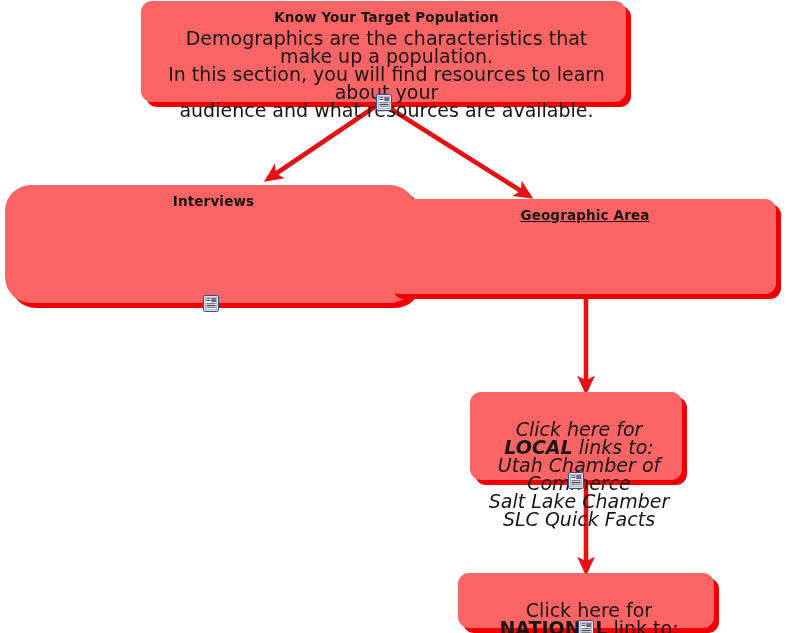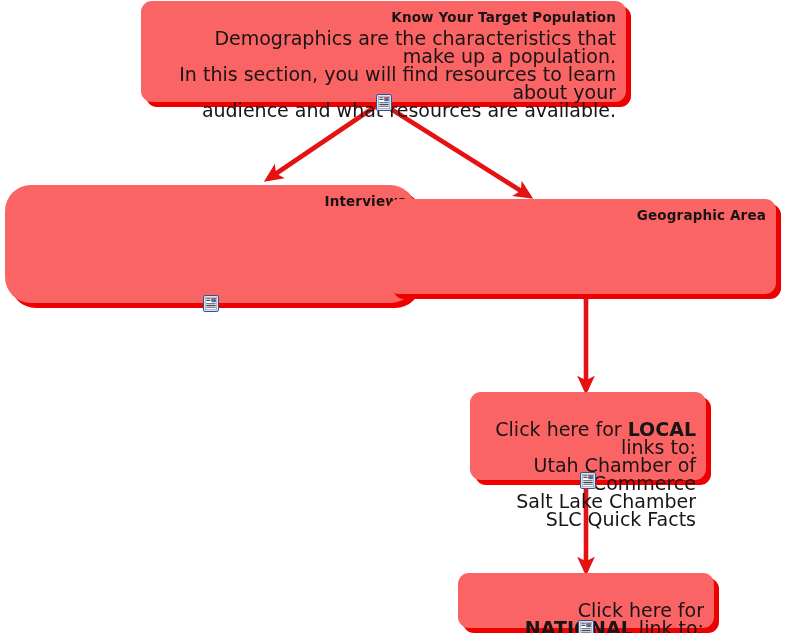--- a/index.html
+++ b/index.html
@@ -30,21 +30,21 @@
     pointer-events: none;
   }
   
   .node {
     position: absolute;
     box-sizing: border-box;
     background: #fb6464;
     border-radius: 11px;
     box-shadow: 5px 5px 0 0 #ee0000;
     color: #1a1414;
-    text-align: right;
+    text-align: center;
     padding: 6px 10px 8px 16px;
   }
   .node-title {
     font-size: 13.5px;
     font-weight: bold;
     line-height: 19px;
     letter-spacing: 0.15px;
     margin: 1px 0 2px 0;
   }
   .node-body {
@@ -63,22 +63,22 @@
     left: 50%;
     margin-left: -8px;
     bottom: -9px;
     z-index: 5;
   }
   .doc-icon svg { display: block; }
 
   
   #node-know      { left: 141px; top: 1px;   width: 485px; height: 101px; }
   #node-interviews{ left: 5px;   top: 185px; width: 411px; height: 118px; border-radius: 26px; }
-  #node-geo       { left: 388px; top: 199px; width: 388px; height: 95px; }
-  #node-local     { left: 470px; top: 392px; width: 236px; height: 88px; }
+  #node-geo       { left: 388px; top: 199px; width: 388px; height: 95px; text-decoration: underline; }
+  #node-local     { left: 470px; top: 392px; width: 212px; height: 88px; font-style: italic; }
   #node-national  { left: 458px; top: 573px; width: 256px; height: 55px; }
 
   .bold-inline { font-weight: bold; }
 </style>
 </head>
 <body>
 
 <div id="canvas">
 
   <svg id="arrows" viewBox="0 0 786 633" width="786" height="633" xmlns="http://www.w3.org/2000/svg">

